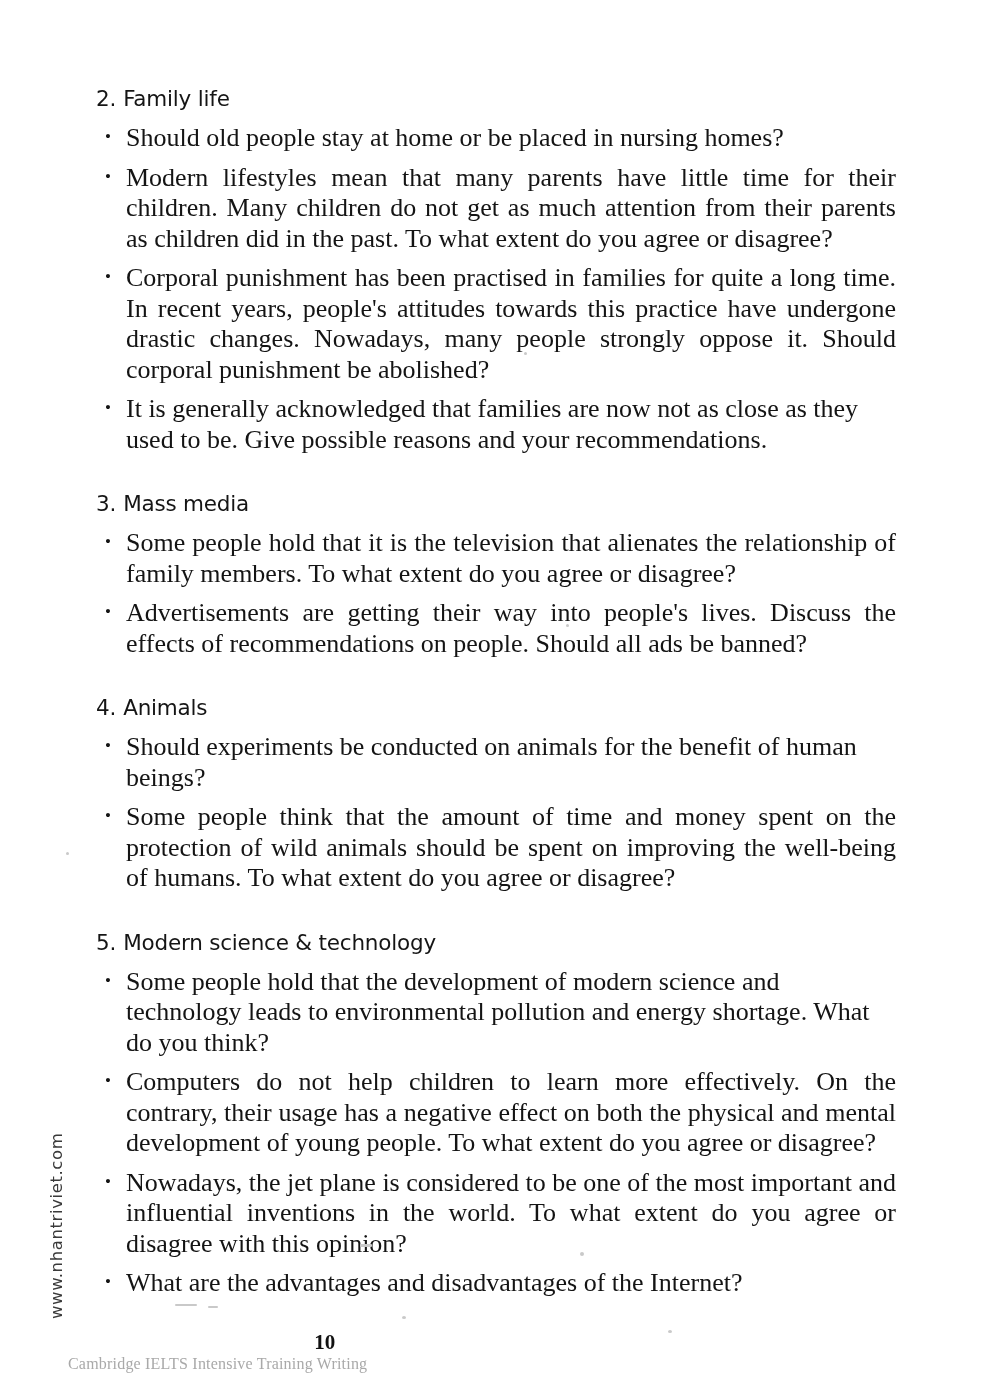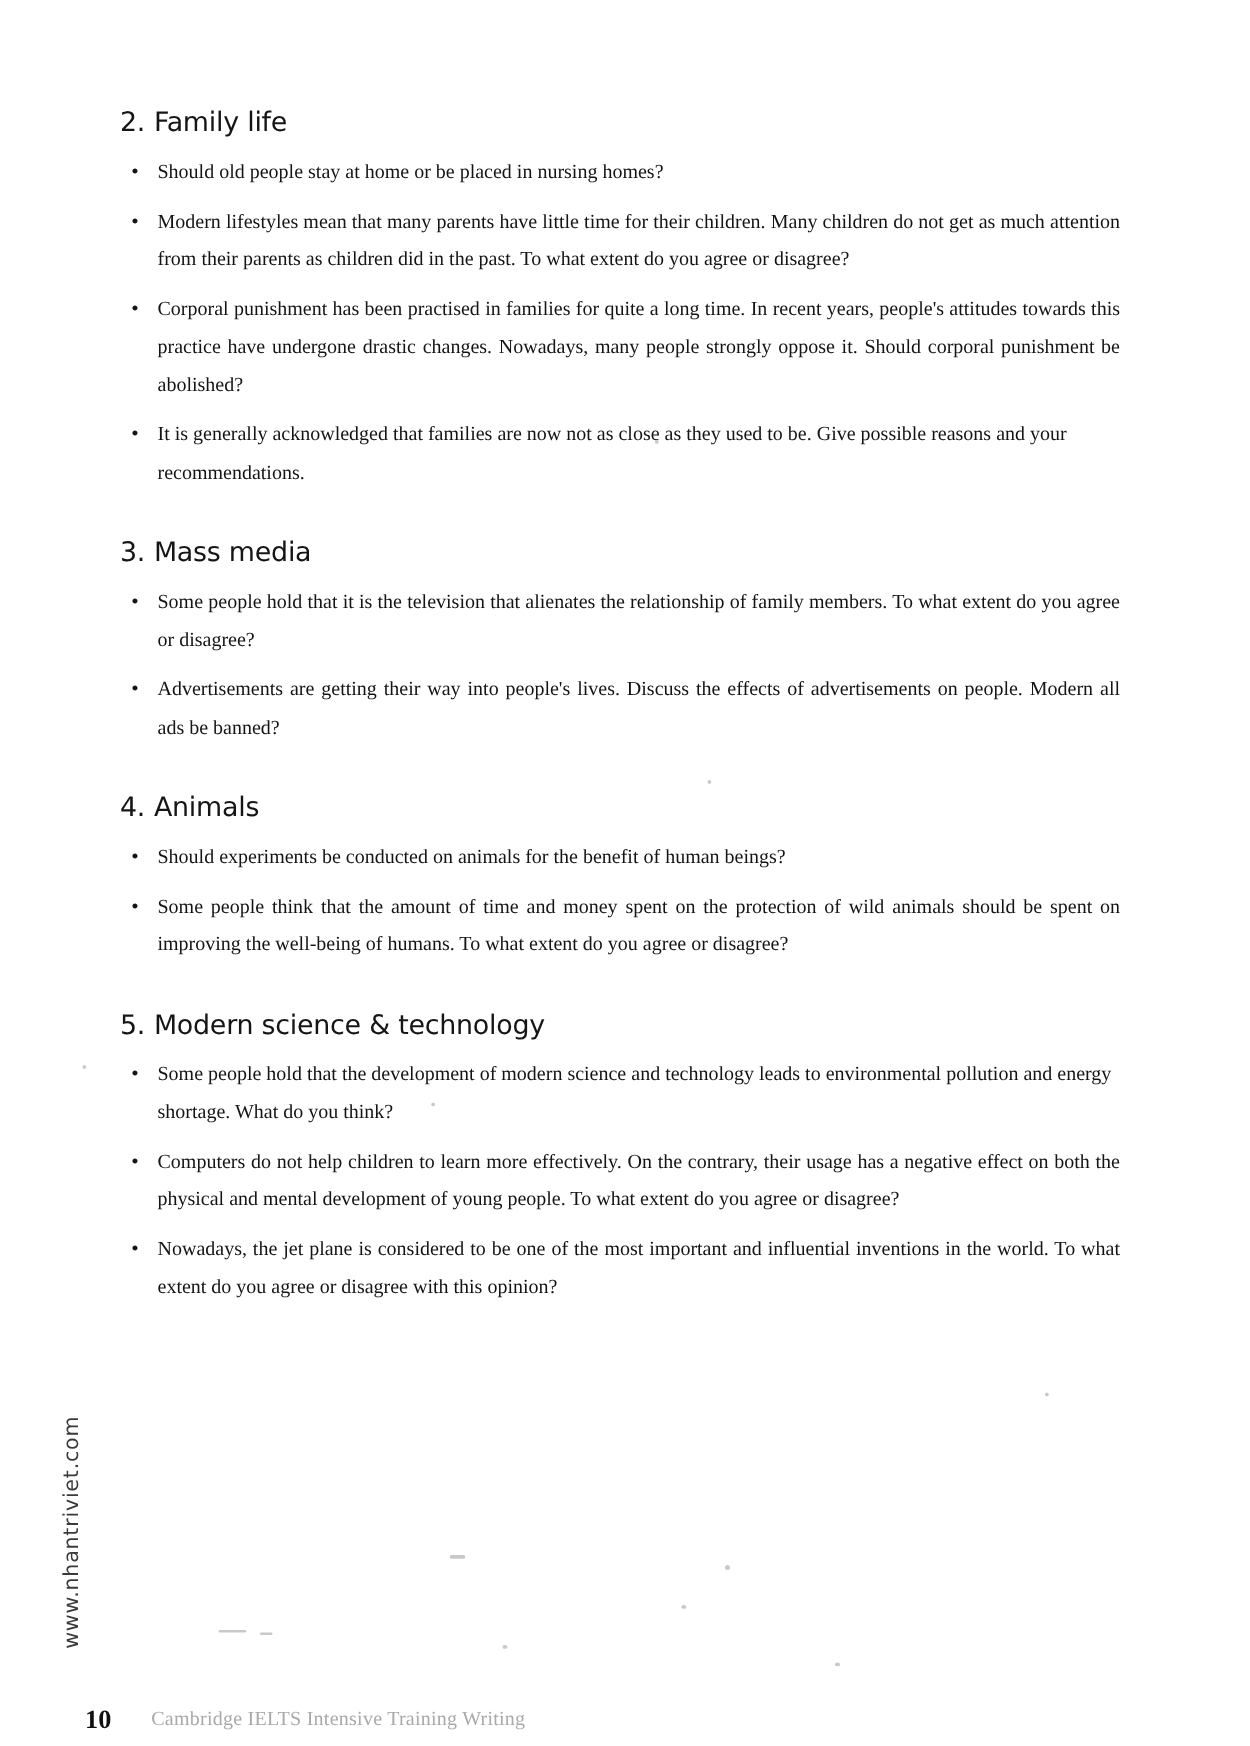--- a/index.html
+++ b/index.html
@@ -49,21 +49,21 @@
   
   ul.bullets {
     list-style: none;
     margin: 0;
     padding: 0;
   }
   ul.bullets li {
     position: relative;
     padding-left: 30px;
     margin-bottom: 9px;
-    font-size: 16px;
+    font-size: 26px;
     line-height: 30.5px;
     color: #141414;
     text-align: left;
   }
   ul.bullets li.justify {
     text-align: justify;
     text-justify: inter-word;
   }
   ul.bullets li:last-child {
     margin-bottom: 0;
@@ -89,24 +89,25 @@
     font-size: 16.5px;
     letter-spacing: 0.6px;
     color: #3a3a3a;
     white-space: nowrap;
   }
 
   
   .footer {
     position: absolute;
     left: 68px;
-    top: 1363px;
+    top: 1330px;
     display: flex;
-    align-items: center;
+    align-items: flex-end;
     white-space: nowrap;
+    flex-direction: column;
   }
   .footer .page-num {
     font-family: "Liberation Serif", "DejaVu Serif", serif;
     font-weight: bold;
     font-size: 21px;
     color: #111111;
     margin-right: 32px;
   }
   .footer .book-title {
     font-family: "Liberation Serif", "DejaVu Serif", serif;
@@ -141,21 +142,21 @@
         <li>It is generally acknowledged that families are now not as close as they used to be. Give possible reasons and your recommendations.</li>
       </ul>
     </div>
 
     <div class="section">
       <h2 class="sec-heading">
         <span class="num">3.</span><span>Mass media</span>
       </h2>
       <ul class="bullets">
         <li class="justify">Some people hold that it is the television that alienates the relationship of family members. To what extent do you agree or disagree?</li>
-        <li class="justify">Advertisements are getting their way into people's lives. Discuss the effects of advertisements on people. Modern all ads be banned?</li>
+        <li class="justify">Advertisements are getting their way into people's lives. Discuss the effects of recommendations on people. Should all ads be banned?</li>
       </ul>
     </div>
 
     <div class="section">
       <h2 class="sec-heading">
         <span class="num">4.</span><span>Animals</span>
       </h2>
       <ul class="bullets">
         <li>Should experiments be conducted on animals for the benefit of human beings?</li>
         <li class="justify">Some people think that the amount of time and money spent on the protection of wild animals should be spent on improving the well-being of humans. To what extent do you agree or disagree?</li>
@@ -163,20 +164,21 @@
     </div>
 
     <div class="section">
       <h2 class="sec-heading">
         <span class="num">5.</span><span>Modern science &amp; technology</span>
       </h2>
       <ul class="bullets">
         <li>Some people hold that the development of modern science and technology leads to environmental pollution and energy shortage. What do you think?</li>
         <li class="justify">Computers do not help children to learn more effectively. On the contrary, their usage has a negative effect on both the physical and mental development of young people. To what extent do you agree or disagree?</li>
         <li class="justify">Nowadays, the jet plane is considered to be one of the most important and influential inventions in the world. To what extent do you agree or disagree with this opinion?</li>
+        <li>What are the advantages and disadvantages of the Internet?</li>
       </ul>
     </div>
 
   </div>
 
   <div class="watermark">www.nhantriviet.com</div>
 
   <div class="footer">
     <span class="page-num">10</span>
     <span class="book-title">Cambridge IELTS Intensive Training Writing</span>

